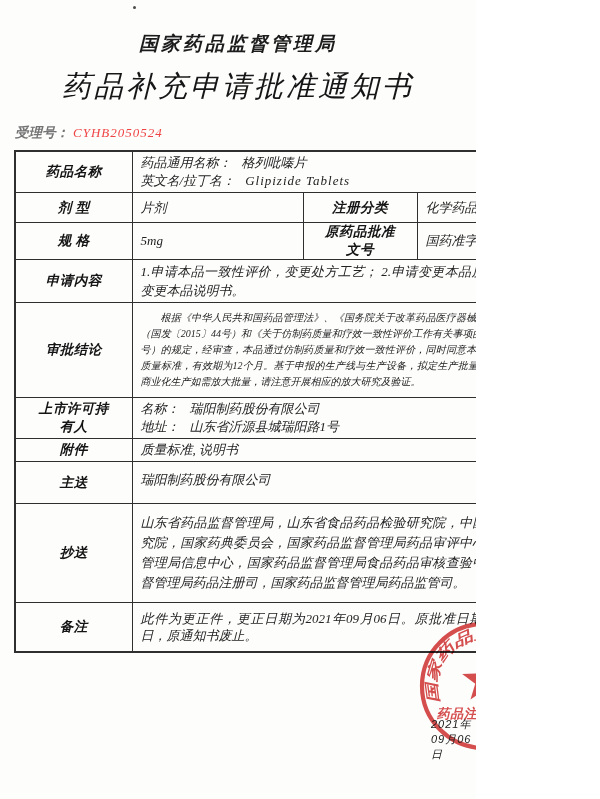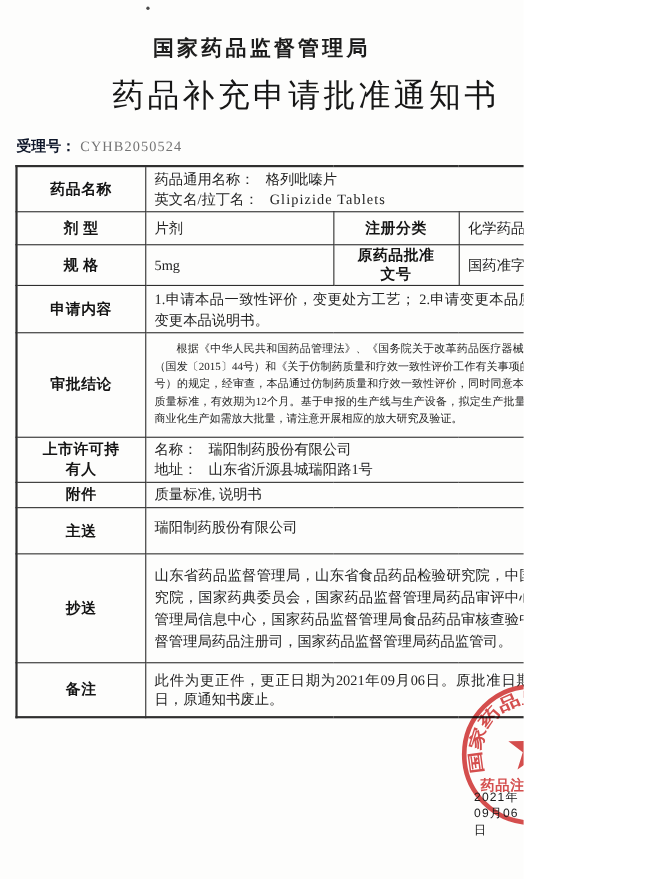--- a/index.html
+++ b/index.html
@@ -3,36 +3,37 @@
 <meta charset="utf-8">
 <style>
   html,body{margin:0;padding:0;}
   .page{
     position:relative;
     width:476px;height:799px;
     background:#fdfdfc;
     font-family:"Liberation Serif","DejaVu Serif",serif;
     color:#1f1f1f;
     overflow:hidden;
+    font-style:italic;
   }
   .speck{position:absolute;left:133px;top:6px;width:3px;height:3px;background:#2a2a2a;border-radius:50%;opacity:.85;}
   .org-name{
     position:absolute;top:31px;left:0;width:100%;
     text-align:center;
     font-family:"Liberation Sans","DejaVu Sans",sans-serif;
     font-size:19px;font-weight:bold;letter-spacing:3px;color:#1c1c1c;
   }
   .doc-title{
     position:absolute;top:67px;left:0;width:100%;
     text-align:center;
-    font-size:29px;font-weight:500;letter-spacing:3px;color:#161616;margin-left:40px;
+    font-size:29px;font-weight:500;letter-spacing:3px;color:#161616;
   }
   .meta-row{position:absolute;top:124px;left:15px;width:570px;font-size:13px;}
-  .meta-label{font-family:"Liberation Sans","DejaVu Sans",sans-serif;font-weight:bold;font-size:13.5px;color:#0f172a;}
-  .meta-value{letter-spacing:1px;color:#737373;margin-left:4px;}
+  .meta-label{font-family:"Liberation Sans","DejaVu Sans",sans-serif;font-weight:bold;font-size:13.5px;color:#737373;}
+  .meta-value{letter-spacing:1px;color:#ef4444;margin-left:4px;}
   .meta-notice{position:absolute;left:290px;top:0;}
   table.doc{
     position:absolute;top:150px;left:14px;
     width:572px;border-collapse:collapse;table-layout:fixed;
     border:2px solid #2f2f2f;
   }
   table.doc td{
     border:1.5px solid #2f2f2f;
     vertical-align:middle;
     overflow:hidden;

